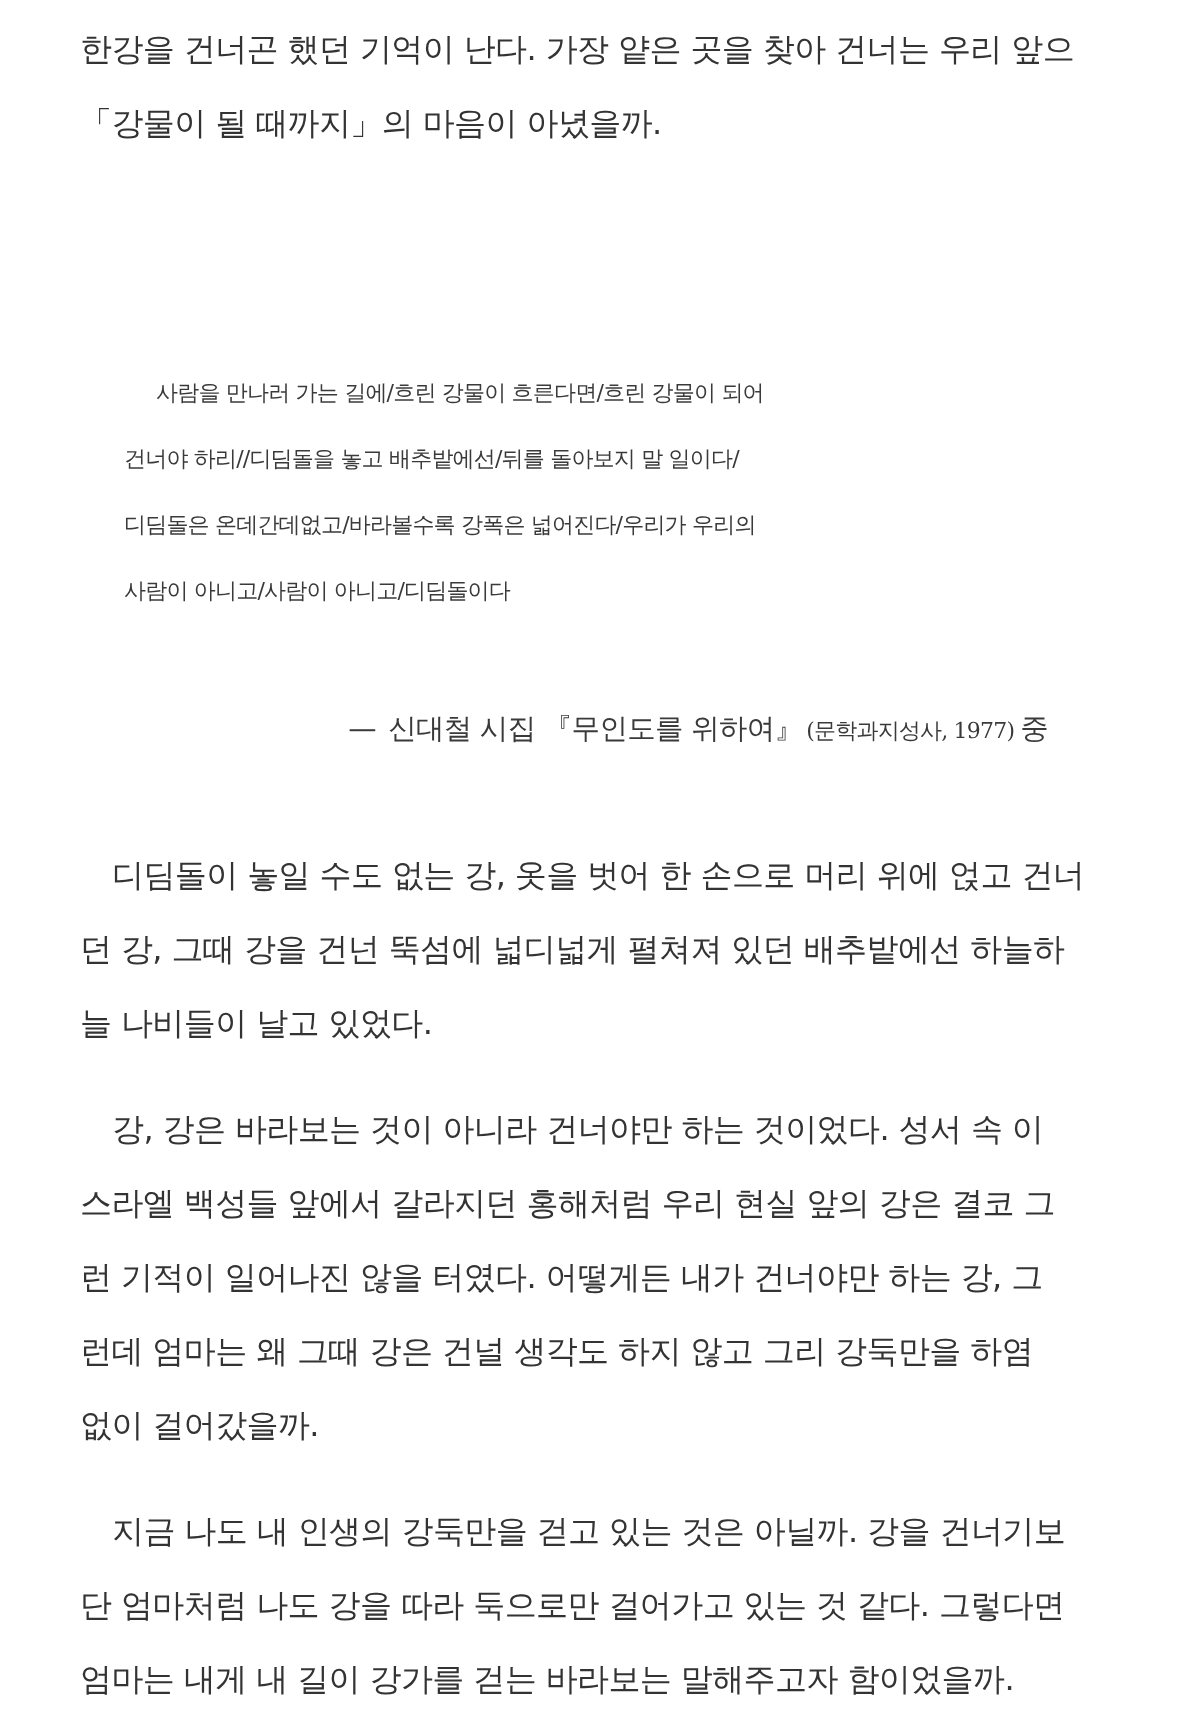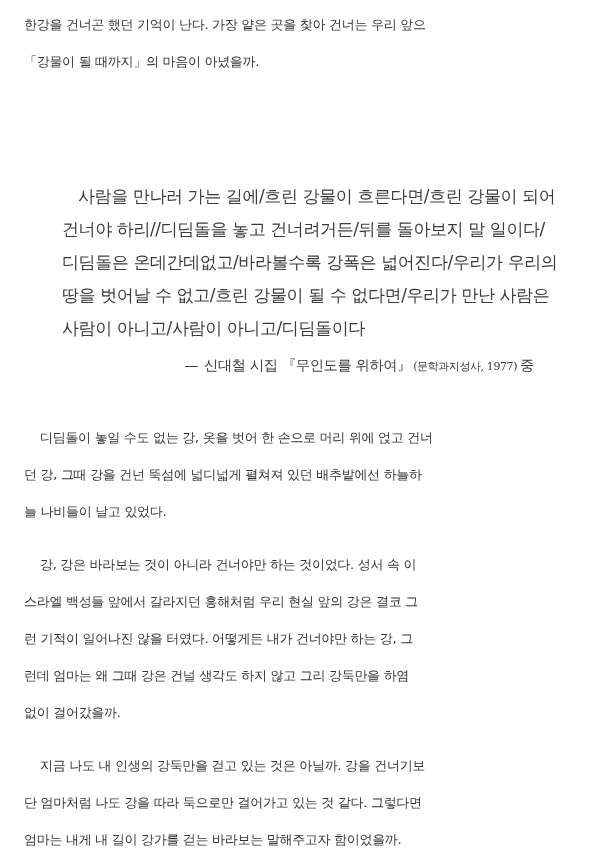--- a/index.html
+++ b/index.html
@@ -17,23 +17,23 @@
     }
     .page {
       position: absolute;
       left: 0;
       top: 0;
       width: 600px;
       height: 861px;
     }
     .para {
       position: absolute;
-      left: 24px;
+      left: 40px;
       width: 542px;
-      font-size: 13px;
+      font-size: 16px;
       line-height: 37px;
       letter-spacing: -0.3px;
       word-break: keep-all;
       margin: 0;
     }
     .para .line {
       display: block;
       white-space: nowrap;
     }
     .para .line.indent {
@@ -43,35 +43,35 @@
     #p2 { top: 419px; }
     #p3 { top: 546px; }
     #p4 { top: 747px; }
 
     .quote {
       position: absolute;
       left: 62px;
       top: 180px;
       width: 472px;
       margin: 0;
-      font-size: 17px;
+      font-size: 11px;
       line-height: 33px;
       letter-spacing: -0.4px;
       color: #3a3a3a;
     }
     .quote .line {
       display: block;
       white-space: nowrap;
     }
     .quote .line.indent {
       padding-left: 16px;
     }
     .attribution {
       position: absolute;
-      right: 66px;
+      right: 76px;
       top: 352px;
       font-size: 14.2px;
       line-height: 26px;
       letter-spacing: -0.3px;
       color: #3a3a3a;
       white-space: nowrap;
       text-align: right;
     }
     .attribution .dash {
       margin-right: 6px;
@@ -91,23 +91,22 @@
 
 <div class="page">
 
   <p class="para" id="p1">
     <span class="line">한강을 건너곤 했던 기억이 난다. 가장 얕은 곳을 찾아 건너는 우리 앞으</span>
     <span class="line">「강물이 될 때까지」의 마음이 아녔을까.</span>
   </p>
 
   <blockquote class="quote">
     <span class="line indent">사람을 만나러 가는 길에/흐린 강물이 흐른다면/흐린 강물이 되어</span>
-    <span class="line">건너야 하리//디딤돌을 놓고 건너려거든/뒤를 돌아보지 말 일이다/</span>
+    <span class="line">건너야 하리//디딤돌을 놓고 배추밭에선/뒤를 돌아보지 말 일이다/</span>
     <span class="line">디딤돌은 온데간데없고/바라볼수록 강폭은 넓어진다/우리가 우리의</span>
-    <span class="line">땅을 벗어날 수 없고/흐린 강물이 될 수 없다면/우리가 만난 사람은</span>
     <span class="line">사람이 아니고/사람이 아니고/디딤돌이다</span>
   </blockquote>
 
   <div class="attribution">
     <span class="dash">—</span><span>신대철 시집 『무인도를 위하여』</span><span class="pub">(문학과지성사, 1977)</span><span class="suffix">중</span>
   </div>
 
   <p class="para" id="p2">
     <span class="line indent">디딤돌이 놓일 수도 없는 강, 옷을 벗어 한 손으로 머리 위에 얹고 건너</span>
     <span class="line">던 강, 그때 강을 건넌 뚝섬에 넓디넓게 펼쳐져 있던 배추밭에선 하늘하</span>

